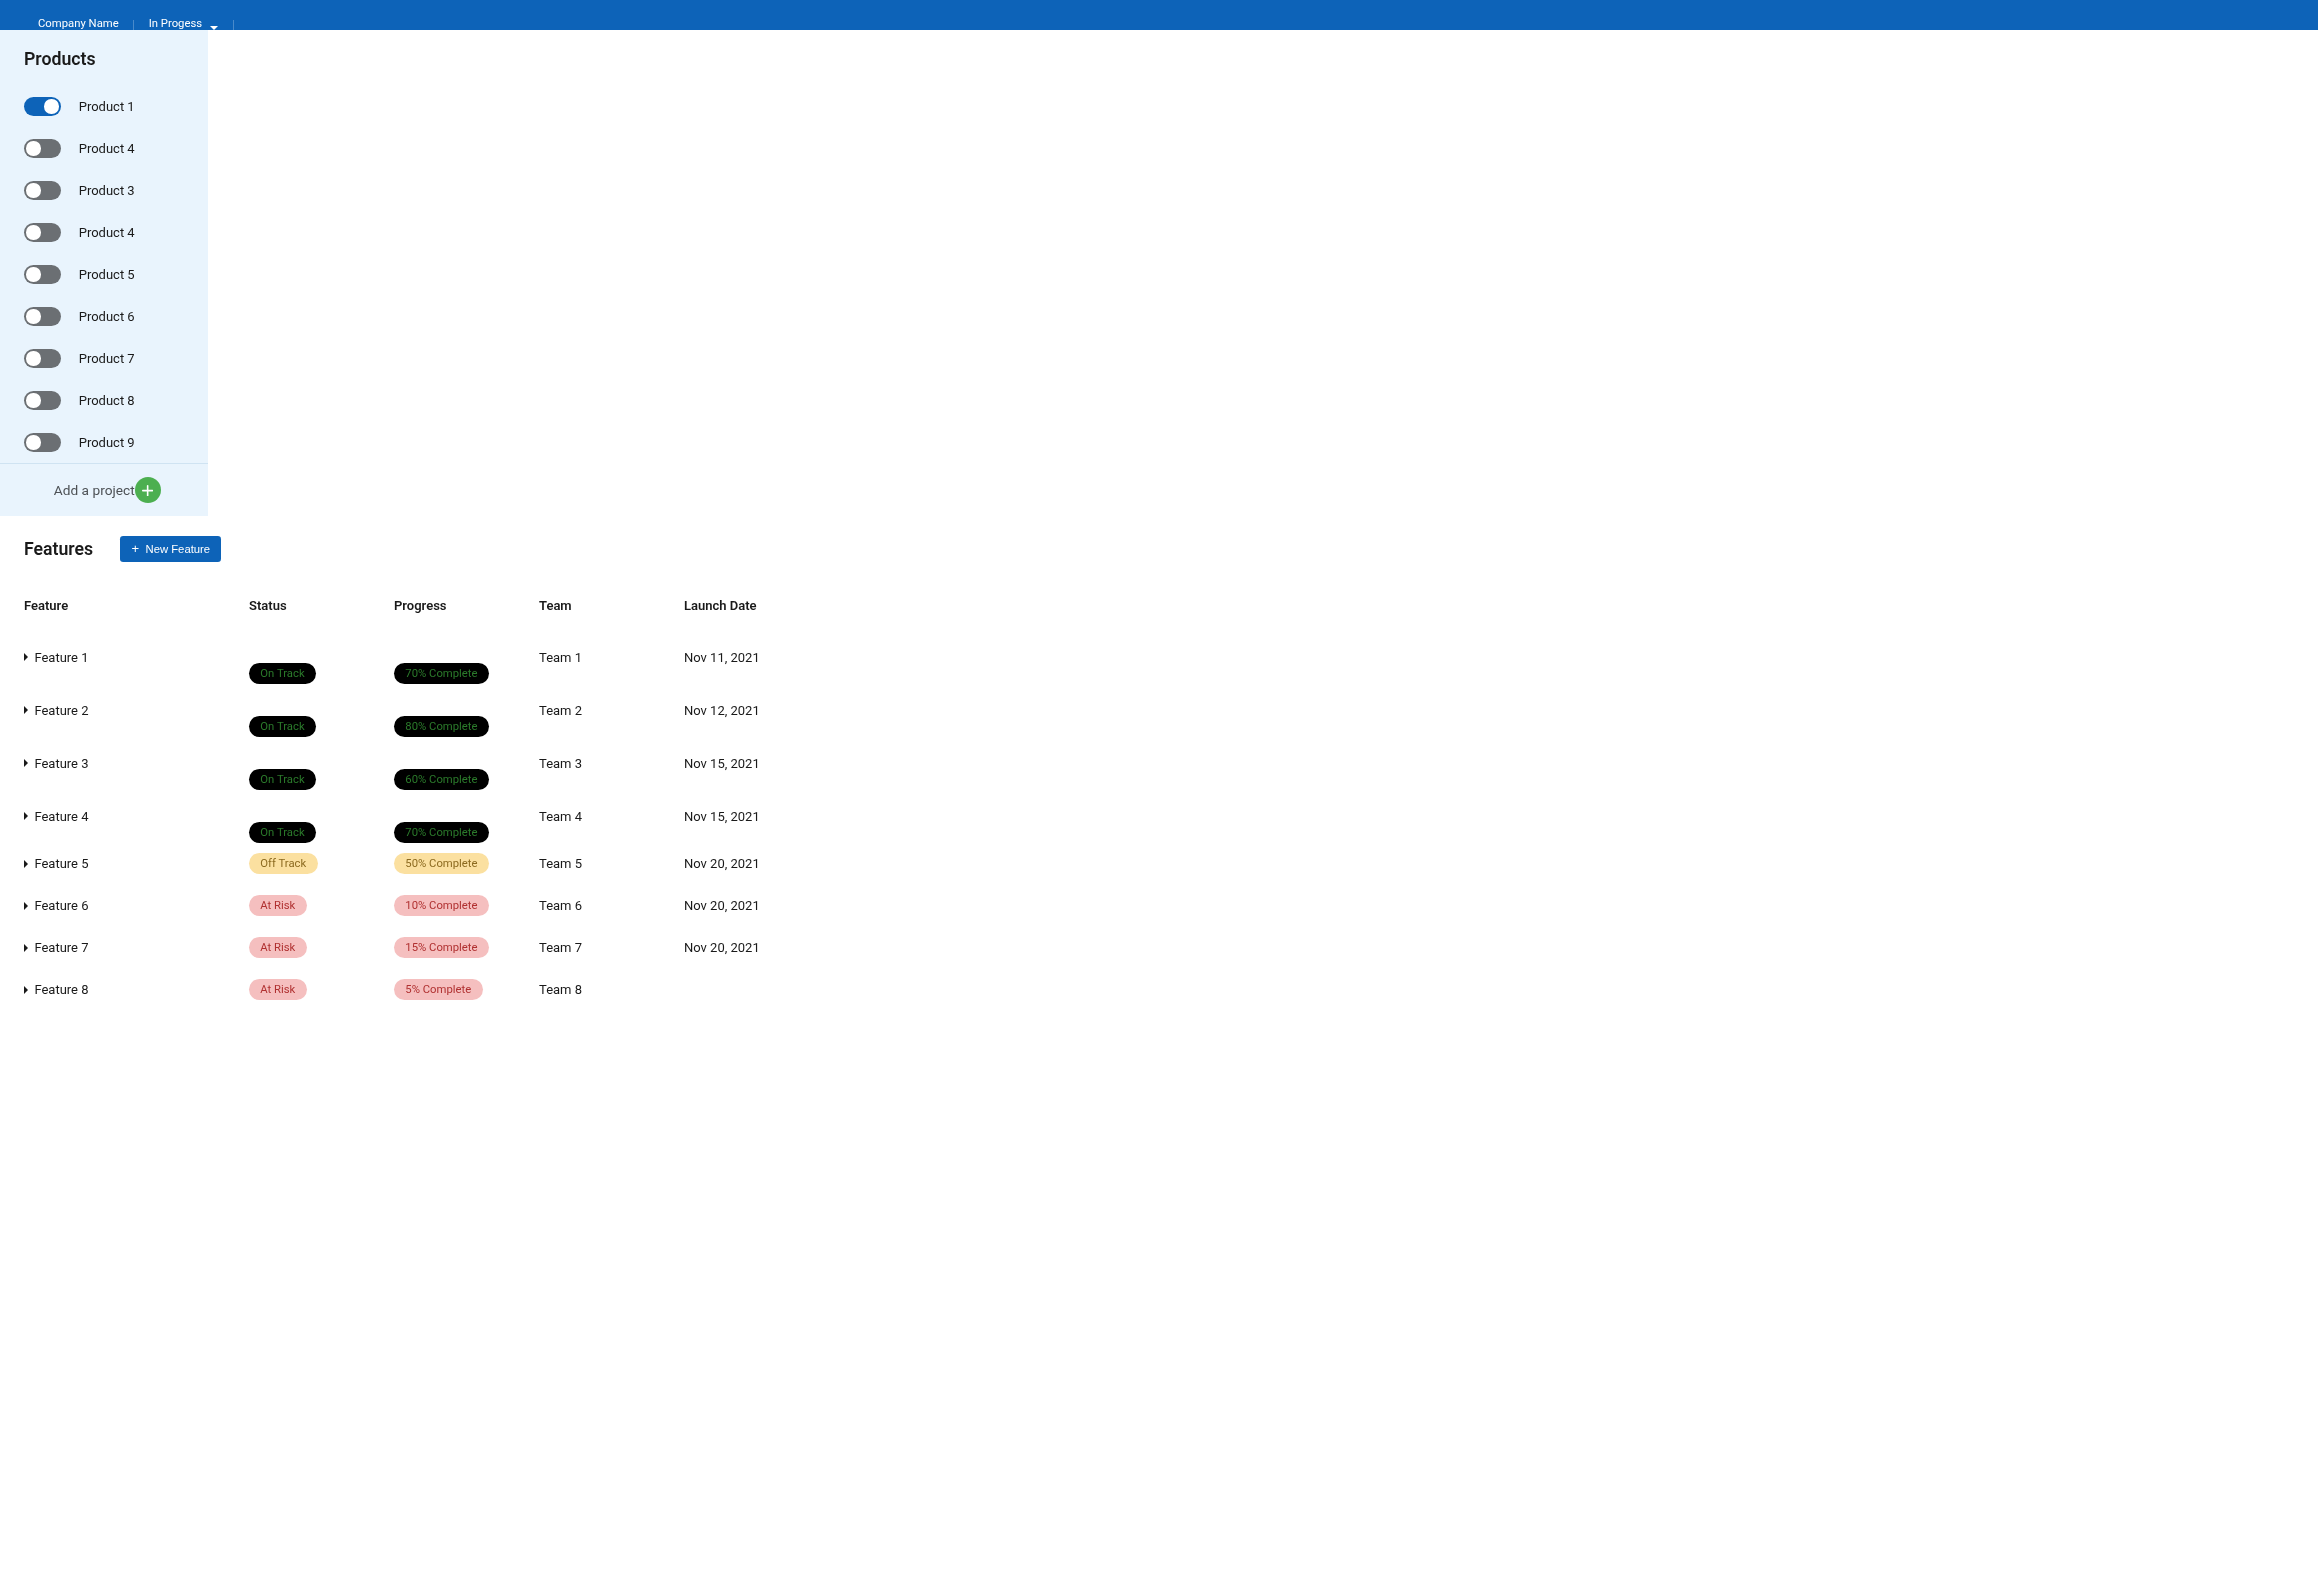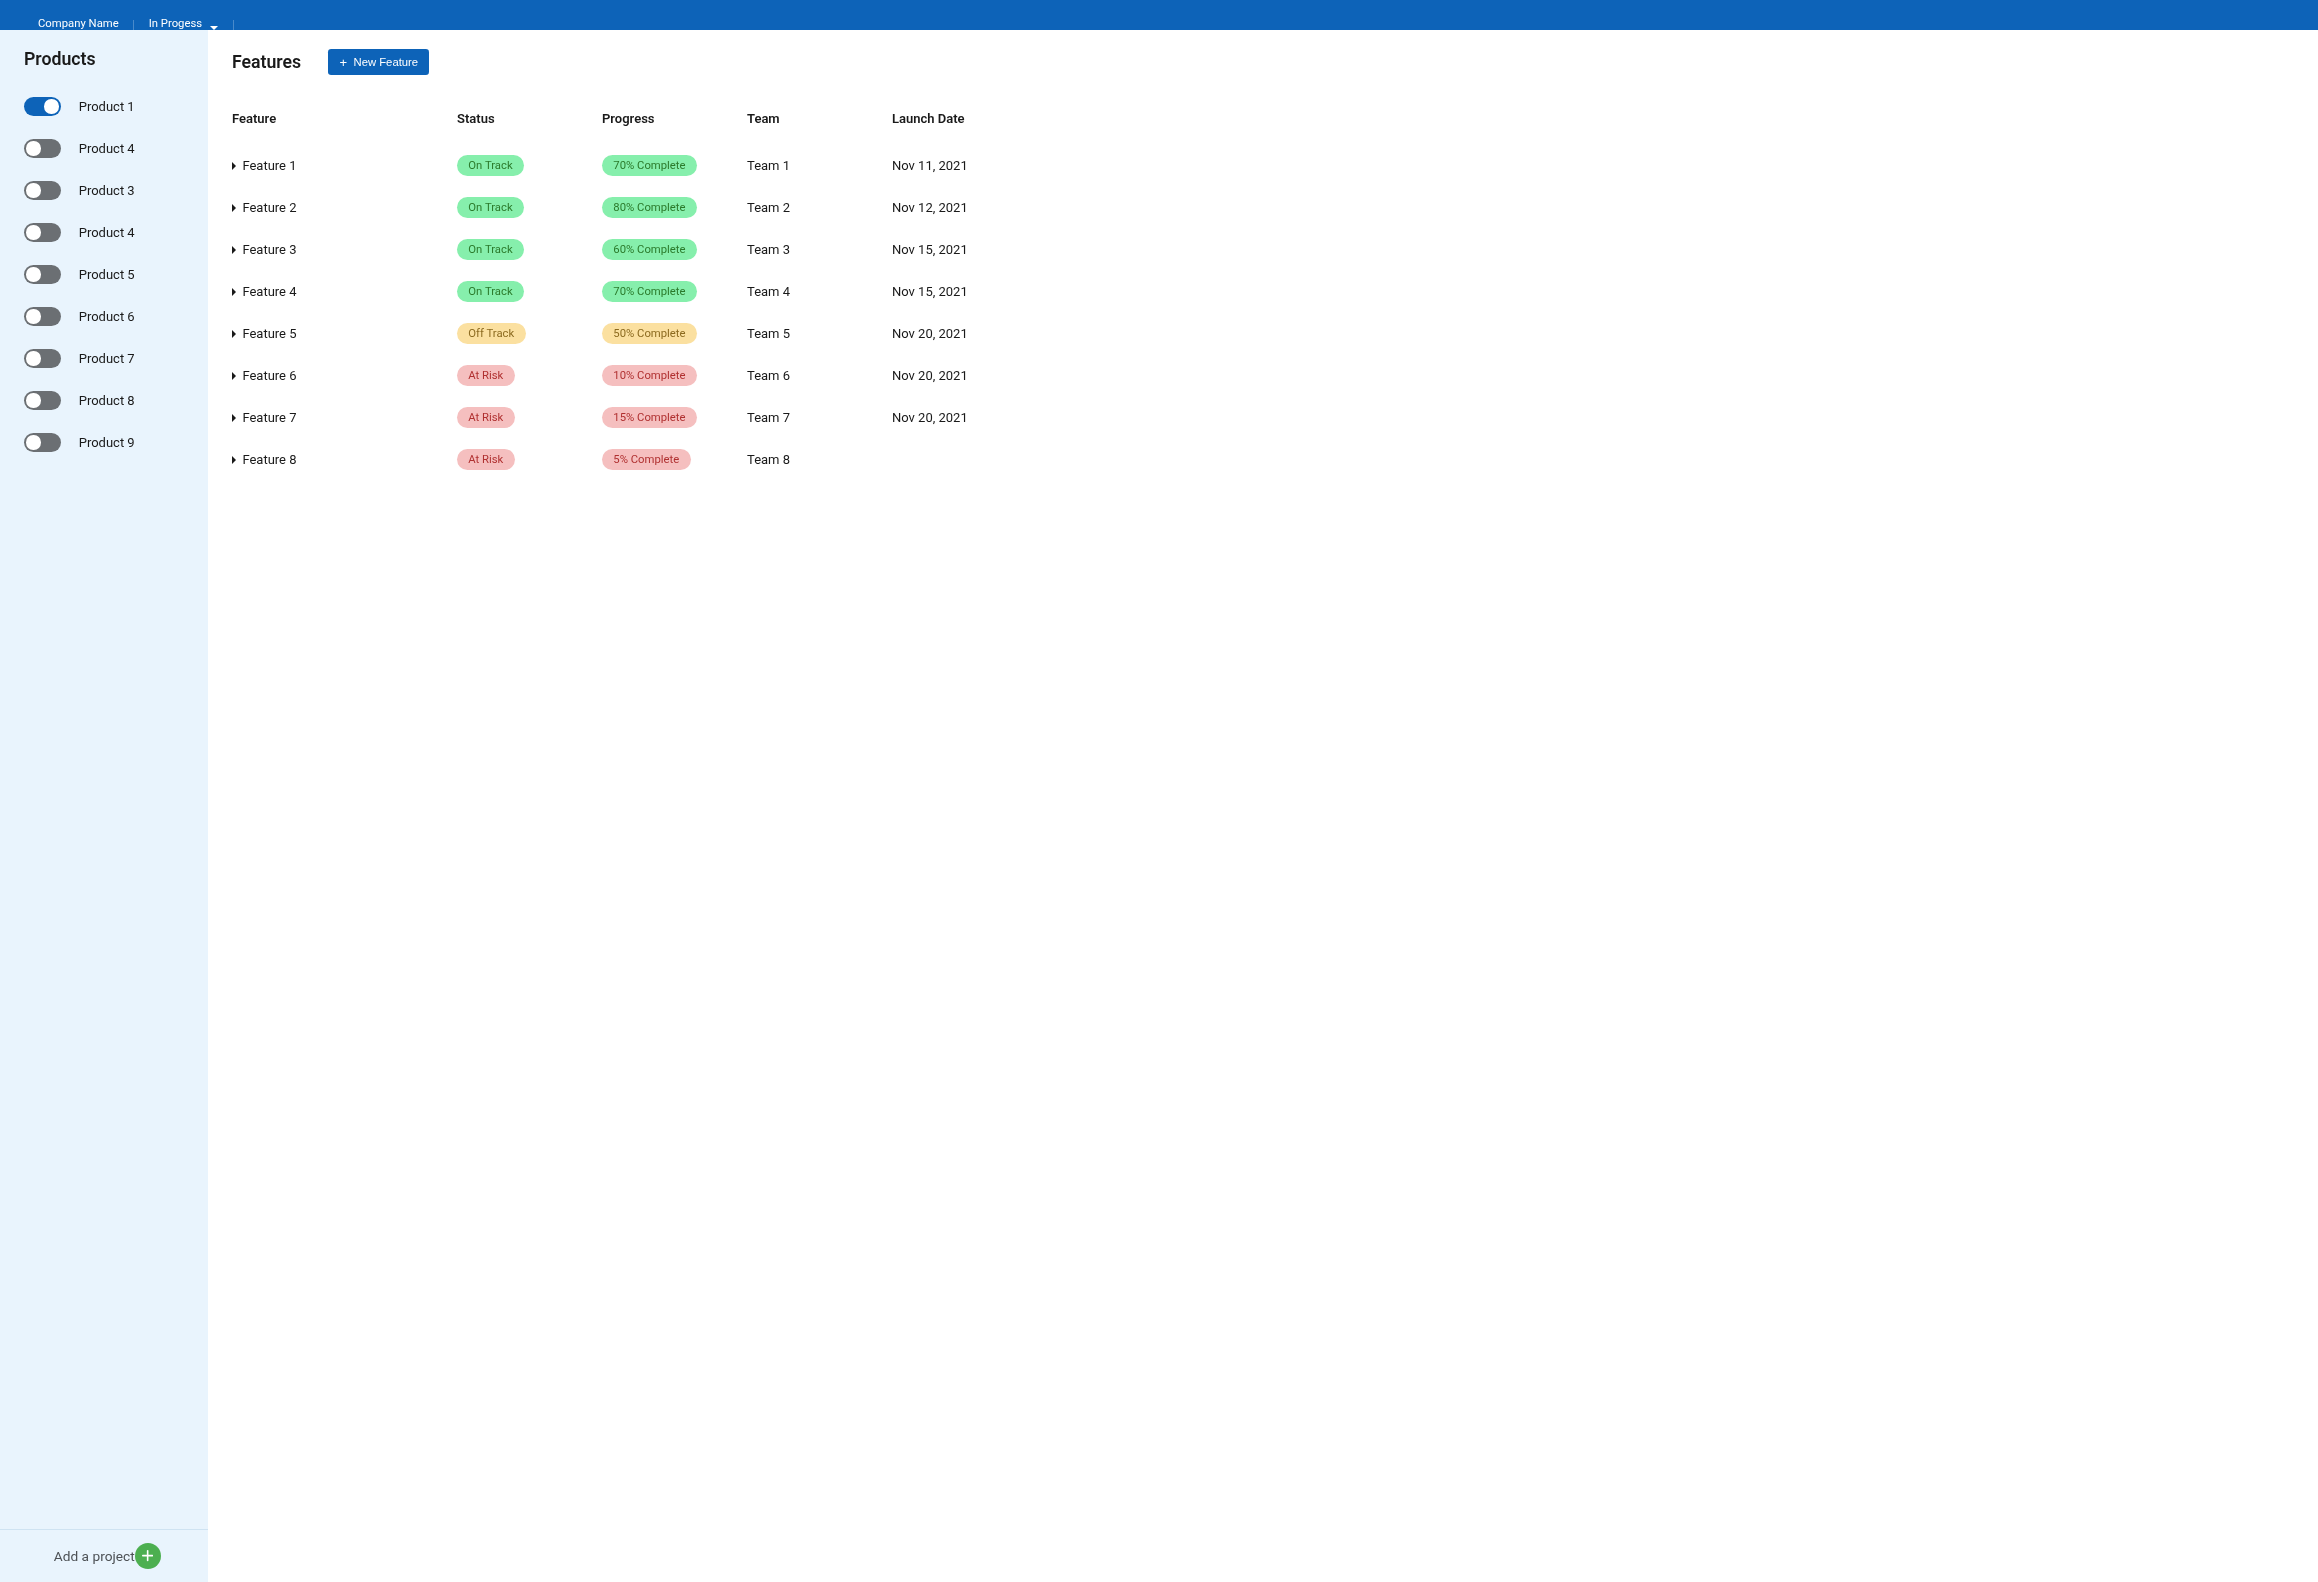--- a/index.html
+++ b/index.html
@@ -27,20 +27,21 @@
   .top-cell.status { gap: 8px; }
   .caret-down {
     width: 0; height: 0;
     border-left: 4px solid transparent;
     border-right: 4px solid transparent;
     border-top: 4.8px solid #fff;
   }
   .layout {
     display: flex;
     height: calc(100% - 30px);
+    flex-direction: column;
   }
   .sidebar {
     width: 208px;
     background: #e9f4fd;
     display: flex; flex-direction: column;
     position: relative;
   }
   .sidebar-inner { padding: 19.3px 24px 0 24px; flex: 1; overflow: auto; }
   .sidebar-title { font-size: 17.7px; font-weight: 600; margin-bottom: 16px; }
   .product-list { list-style: none; }
@@ -108,21 +109,21 @@
     border-bottom: 4px solid transparent;
     border-left: 4.8px solid #1a1a1a;
     cursor: pointer;
   }
   .pill {
     display: inline-block;
     padding: 4px 11.3px;
     border-radius: 11.3px;
     font-size: 11.3px;
   }
-  .pill.green { background: #86efac; color: #2b7a2b; }
+  .pill.green { background: #000000; color: #2b7a2b; margin-top: 32px; }
   .pill.yellow { background: #fbe0a0; color: #8c6a1f; }
   .pill.red { background: #f5bfbf; color: #b03030; }
 </style>
 </head>
 <body>
 
 <div class="top-bar">
   <div class="top-cell company">
     <span>Company Name</span>
   </div>

